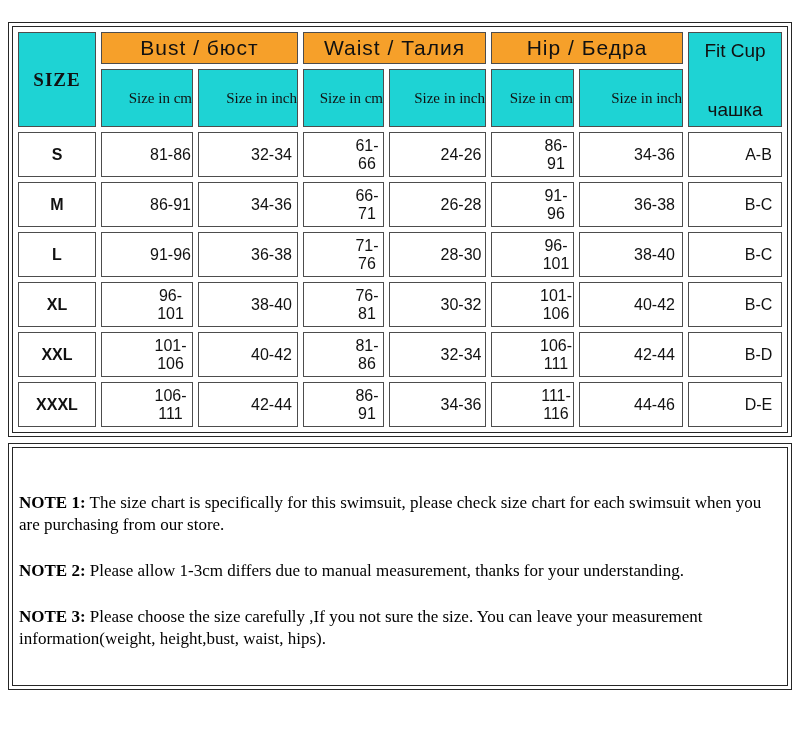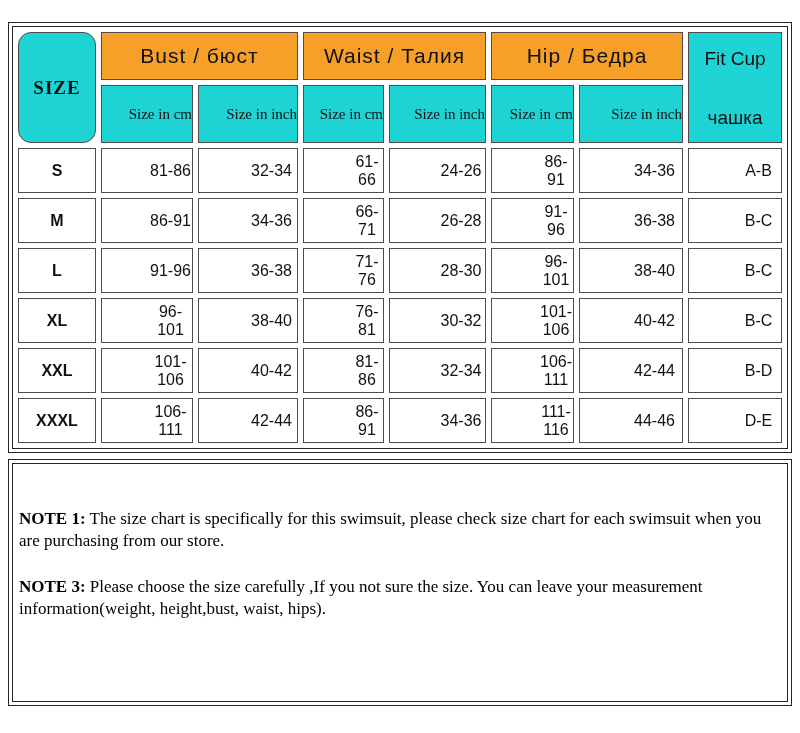--- a/index.html
+++ b/index.html
@@ -39,30 +39,29 @@
     background:#ffffff;
     text-align:center;
     vertical-align:middle;
     overflow:hidden;
   }
   th.group-th{
     background:var(--orange);
     font-family:"Liberation Sans","DejaVu Sans",sans-serif;
     font-weight:normal;
     font-size:21px;
-    height:48px;
+    height:32px;
     letter-spacing:1px;
   }
   th.corner-th{
     background:var(--teal);
     font-family:"Liberation Serif","DejaVu Serif",serif;
     font-weight:bold;
     font-size:19px;
     letter-spacing:1px;
-    border-radius:13px;
   }
   th.sub-th{
     background:var(--teal);
     font-family:"Liberation Serif","DejaVu Serif",serif;
     font-weight:normal;
     font-size:15px;
     height:58px;
     text-align:right;
   }
   th.fitcup-th{
@@ -199,15 +198,16 @@
         <td class="val">D-E</td>
       </tr>
     </tbody>
       </table>
   </div>
 </div>
 
 <div class="notes-frame">
   <div class="notes-inner">
     <p><b>NOTE 1:</b><span> The size chart is specifically for this swimsuit, please check size chart for each swimsuit when you are purchasing from our store.</span></p>
+    <p><b>NOTE 2:</b><span> Please allow 1-3cm differs due to manual measurement, thanks for your understanding.</span></p>
     <p><b>NOTE 3:</b><span> Please choose the size carefully ,If you not sure the size. You can leave your measurement information(weight, height,bust, waist, hips).</span></p>
   </div>
 </div>
 
 </body></html>

